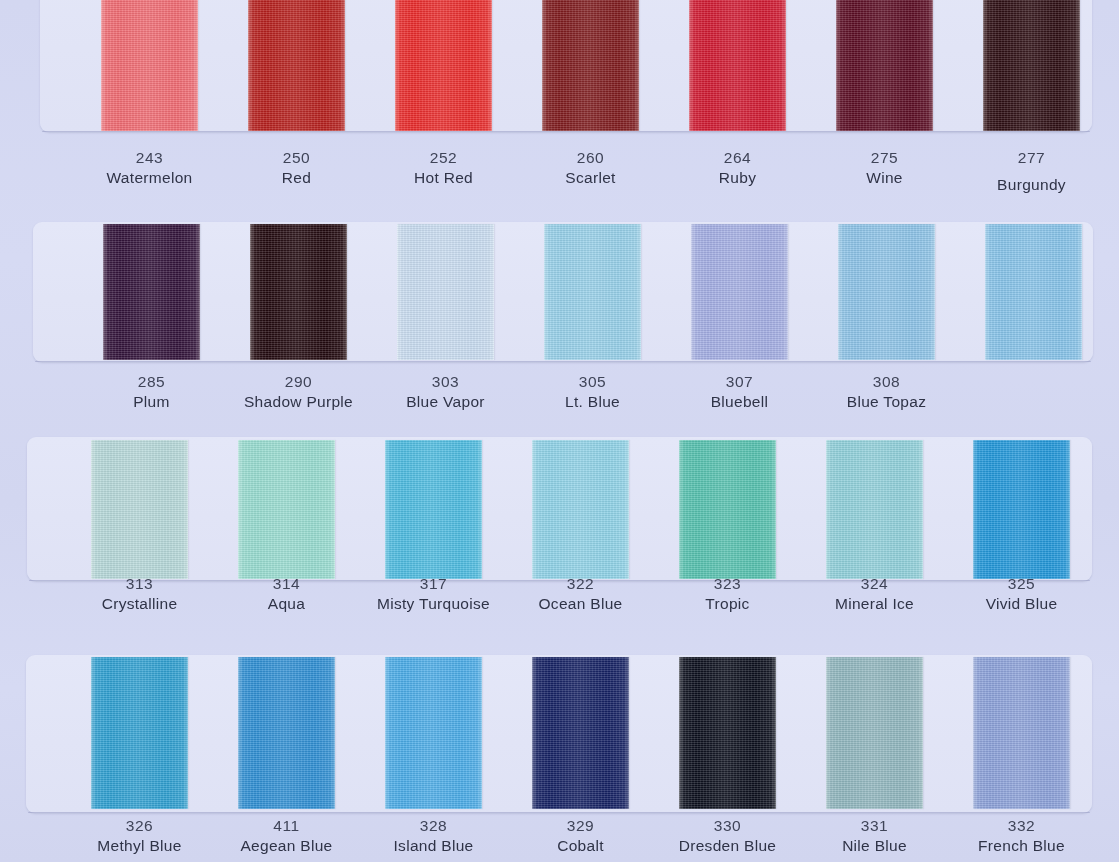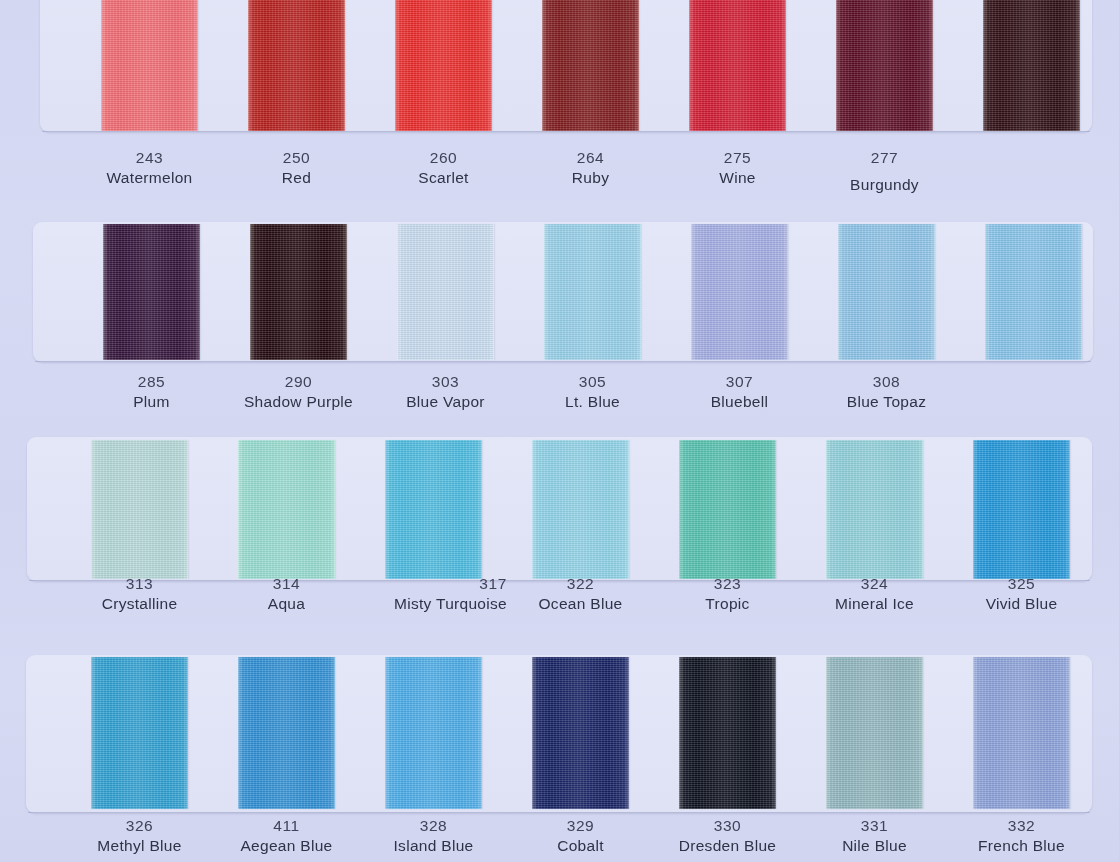--- a/index.html
+++ b/index.html
@@ -174,20 +174,24 @@
       <div class="labels" style="left: 76px; top: 148px;">
         <div class="label-slot" style="width: 147px;">
           <div class="code">243</div>
           <div class="name">Watermelon</div>
         </div>
         <div class="label-slot" style="width: 147px;">
           <div class="code">250</div>
           <div class="name">Red</div>
         </div>
         <div class="label-slot" style="width: 147px;">
+          <div class="code">252</div>
+          <div class="name">Hot Red</div>
+        </div>
+        <div class="label-slot" style="width: 147px;">
           <div class="code">260</div>
           <div class="name">Scarlet</div>
         </div>
         <div class="label-slot" style="width: 147px;">
           <div class="code">264</div>
           <div class="name">Ruby</div>
         </div>
         <div class="label-slot" style="width: 147px;">
           <div class="code">275</div>
           <div class="name">Wine</div>
@@ -277,21 +281,21 @@
       </div>
       <div class="labels" style="left: 66px; top: 574px;">
         <div class="label-slot" style="width: 147px;">
           <div class="code">313</div>
           <div class="name">Crystalline</div>
         </div>
         <div class="label-slot" style="width: 147px;">
           <div class="code">314</div>
           <div class="name">Aqua</div>
         </div>
-        <div class="label-slot" style="width: 147px; align-items: flex-end;">
+        <div class="label-slot" style="width: 147px;">
           <div class="code">317</div>
           <div class="name">Misty Turquoise</div>
         </div>
         <div class="label-slot" style="width: 147px;">
           <div class="code">322</div>
           <div class="name">Ocean Blue</div>
         </div>
         <div class="label-slot" style="width: 147px;">
           <div class="code">323</div>
           <div class="name">Tropic</div>

